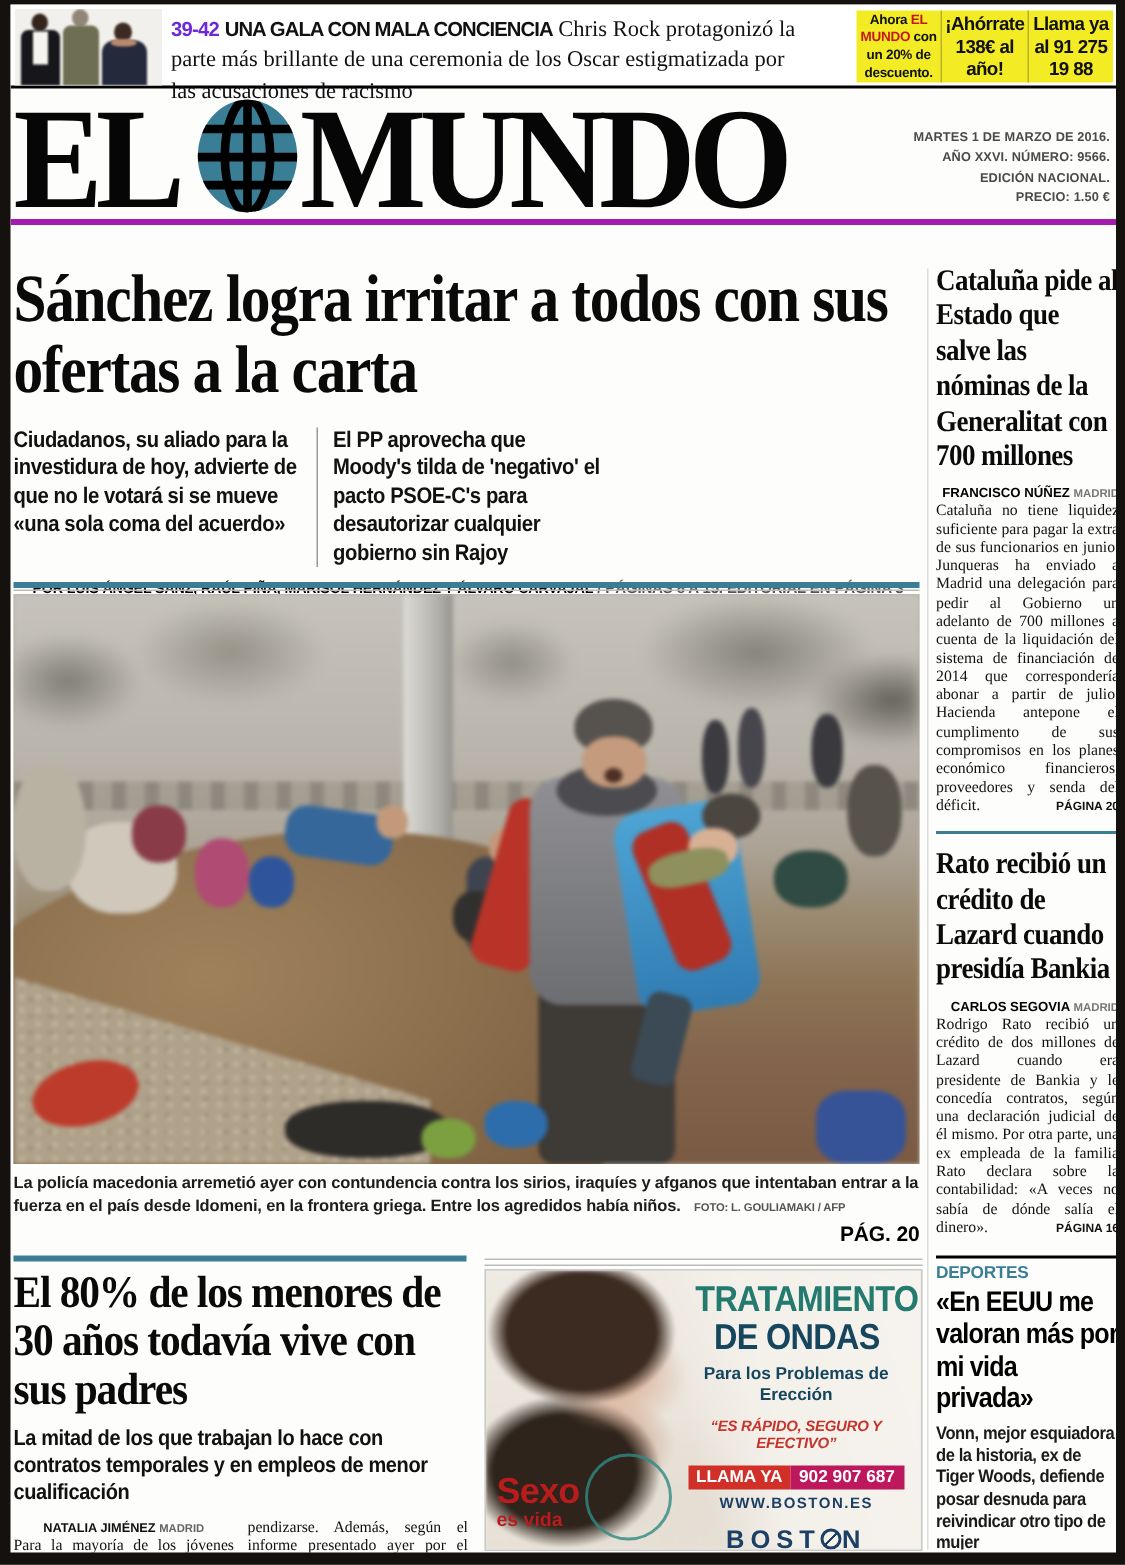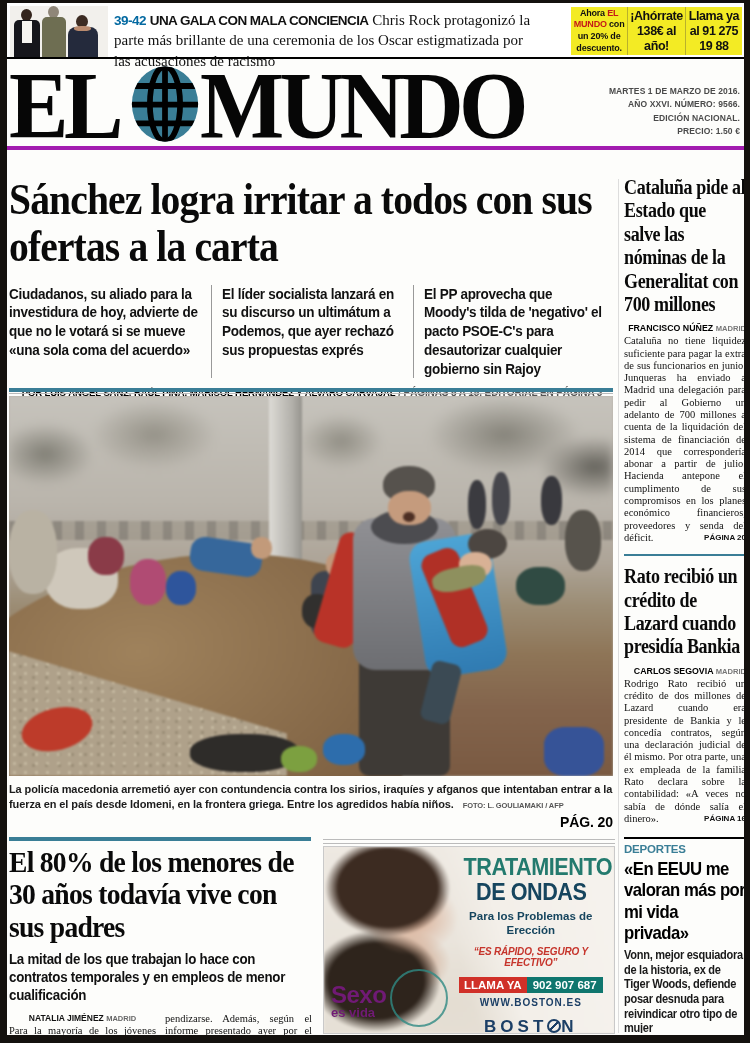--- a/index.html
+++ b/index.html
@@ -6,21 +6,21 @@
   *{box-sizing:border-box;}
   #frame{position:relative;width:750px;height:1043px;background:#14110e;overflow:hidden;font-family:"Liberation Sans",sans-serif;}
   #page{position:absolute;left:7px;top:3px;width:737px;height:1032px;background:#fdfdfb;overflow:hidden;}
 
   
   .promo{position:absolute;left:0;top:0;width:737px;height:56px;border-bottom:2px solid #000;background:#fff;}
   .celebs{position:absolute;left:3px;top:3px;width:98px;height:51px;background:#f2f0ec;overflow:hidden;}
   .celebs>div{position:absolute;filter:blur(.6px);}
   .c-head{border-radius:50%;}
   .promo-text{position:absolute;left:107px;top:7px;width:420px;font-size:15px;font-family:"Liberation Serif",serif;line-height:1.35;color:#111;}
-  .promo-pages{color:#0369a1;font-family:"Liberation Sans",sans-serif;font-weight:bold;font-size:13.5px;letter-spacing:-.5px;}
+  .promo-pages{color:#6d28d9;font-family:"Liberation Sans",sans-serif;font-weight:bold;font-size:13.5px;letter-spacing:-.5px;}
   .promo-kicker{font-family:"Liberation Sans",sans-serif;font-weight:bold;font-size:13.5px;letter-spacing:-.6px;}
   .offer{position:absolute;right:2px;top:4px;width:171px;height:48px;background:#f3eb24;display:flex;align-items:stretch;}
   .offer-cell{flex:1;display:flex;flex-direction:column;justify-content:center;text-align:center;font-weight:bold;color:#111;padding:1px 2px;}
   .offer-cell+.offer-cell{border-left:1px solid #b9b12c;}
   .offer-c1{font-size:9px;line-height:1.3;letter-spacing:-.2px;}
   .offer-c1 .brand{color:#c41818;}
   .offer-big{font-size:12.5px;line-height:1.2;letter-spacing:-.4px;}
 
   
   .masthead{position:absolute;left:0;top:58px;width:737px;height:89px;border-bottom:4px solid #a21caf;}
@@ -106,25 +106,25 @@
       radial-gradient(ellipse 60px 48px at 30% 62%,#c9997c 0%,transparent 66%),
       radial-gradient(ellipse 120px 90px at 45% 85%,#e4ddd2 0%,transparent 70%),
       linear-gradient(180deg,#eee9e2,#e6e0d6);}
   .ad-right{position:absolute;right:0;top:0;width:56%;height:100%;padding:8px 8px 16px 4px;text-align:center;}
   .ad-t1{color:#237a6e;font-weight:bold;font-size:24px;letter-spacing:-.5px;line-height:1;transform:scaleX(.9);transform-origin:50% 0;}
   .ad-t2{color:#16455e;font-weight:bold;font-size:24px;letter-spacing:-.5px;line-height:1.05;transform:scaleX(.9);transform-origin:50% 0;}
   .ad-sub{margin-top:6px;color:#16455e;font-size:11.5px;font-weight:bold;line-height:1.2;}
   .ad-claim{margin-top:8px;color:#c6352c;font-style:italic;font-weight:bold;font-size:10px;letter-spacing:-.2px;}
   .ad-call{margin-top:9px;display:flex;justify-content:center;font-weight:bold;font-size:11.5px;}
   .ad-call .lbl{background:#d03028;color:#fff;padding:2px 5px;}
-  .ad-call .num{background:#0f766e;color:#fff;padding:2px 6px;}
+  .ad-call .num{background:#be185d;color:#fff;padding:2px 6px;}
   .ad-web{margin-top:4px;color:#1c3f66;font-weight:bold;font-size:10px;letter-spacing:1px;}
   .ad-logo{margin-top:10px;color:#1c3f66;font-weight:bold;font-size:17px;letter-spacing:4px;line-height:1;}
   .ad-logo .oc{display:inline-block;width:14px;height:14px;border:2.5px solid #1c3f66;border-radius:50%;vertical-align:-1px;background:linear-gradient(135deg,transparent 44%,#1c3f66 45%,#1c3f66 55%,transparent 56%);}
-  .ad-sexo{position:absolute;left:7px;bottom:14px;color:#701a75;line-height:.95;}
+  .ad-sexo{position:absolute;left:7px;bottom:14px;color:#b91c1c;line-height:.95;}
   .ad-sexo .s1{font-weight:bold;font-size:24px;letter-spacing:-.5px;}
   .ad-sexo .s2{font-size:13px;font-weight:bold;}
   .ad-ring{position:absolute;left:66px;bottom:6px;width:58px;height:58px;border:2px solid #2f8a83;border-radius:50%;opacity:.8;}
 
   
   .vdiv{position:absolute;left:611px;top:176px;width:1px;height:854px;background:#ddd;}
   .rcol{position:absolute;left:617px;top:173px;width:122px;height:857px;overflow:hidden;}
   .r-head{font-family:"Liberation Serif",serif;font-weight:bold;font-size:20px;line-height:1.17;letter-spacing:-.4px;color:#0a0a0a;transform:scaleX(.9);transform-origin:0 0;width:111%;}
   .r-byline{margin-top:7px;text-align:right;font-size:8.8px;font-weight:bold;}
   .r-byline .place{color:#777;font-size:7.6px;}
@@ -198,23 +198,20 @@
   </div>
 
 
   <div class="lead">
     <div class="lead-head">Sánchez logra irritar a todos con sus ofertas a la carta</div>
     <div class="decks">
       <div class="deck">
             <div class="deck-inner">Ciudadanos, su aliado para la investidura de hoy, advierte de que no le votará si se mueve «una sola coma del acuerdo»</div>
           </div>
       <div class="deck">
-            <div class="deck-inner">El líder socialista lanzará en su discurso un ultimátum a Podemos, que ayer rechazó sus propuestas exprés</div>
-          </div>
-      <div class="deck">
             <div class="deck-inner">El PP aprovecha que Moody's tilda de 'negativo' el pacto PSOE-C's para desautorizar cualquier gobierno sin Rajoy</div>
           </div>
     </div>
     <div class="lead-byline">
       <span>POR LUIS ÁNGEL SANZ, RAÚL PIÑA, MARISOL HERNÁNDEZ Y ÁLVARO CARVAJAL</span><span class="pages"> / PÁGINAS 8 A 15. EDITORIAL EN PÁGINA 3</span>
     </div>
   </div>
 
   <div class="rule-teal"></div>
   <div class="photo-main">

